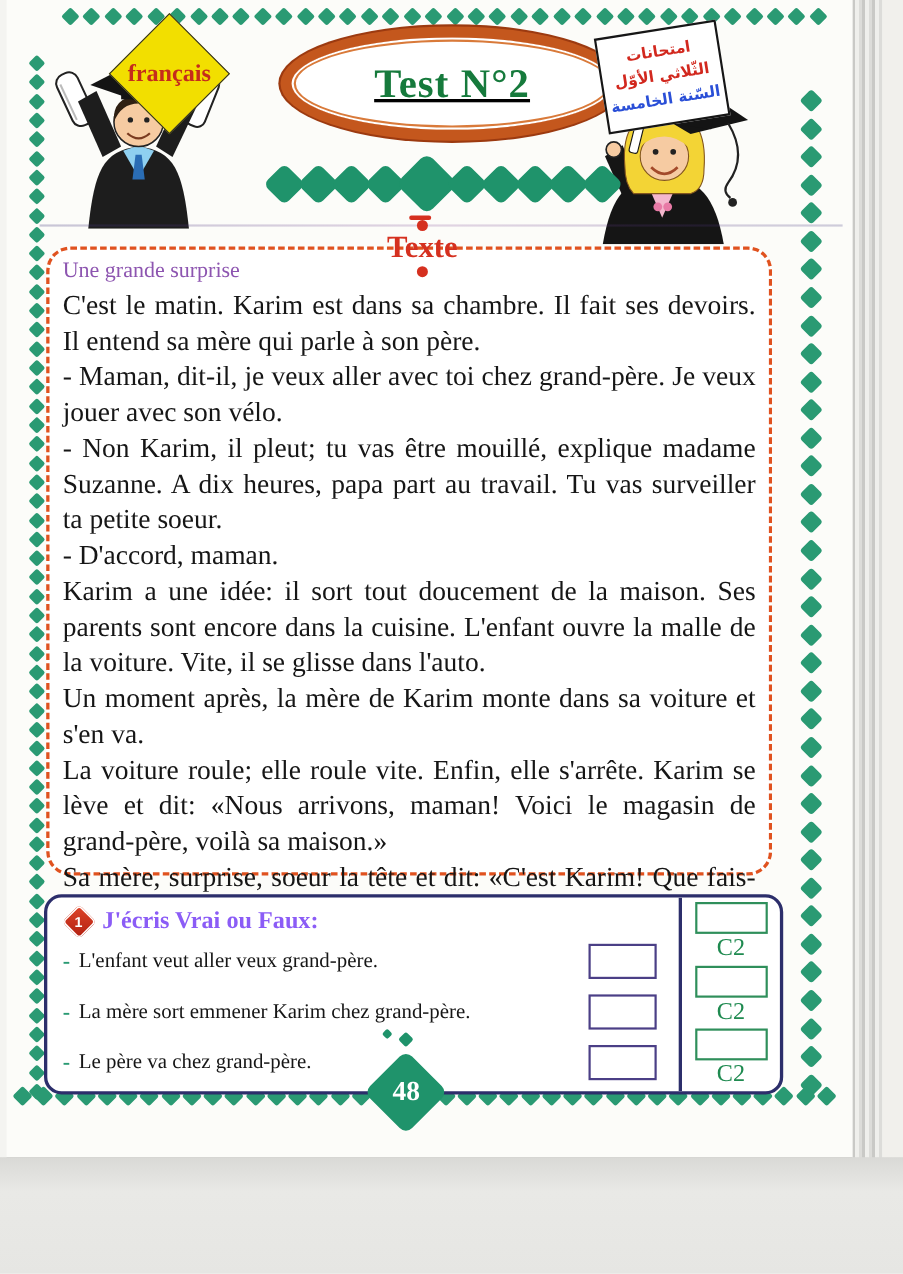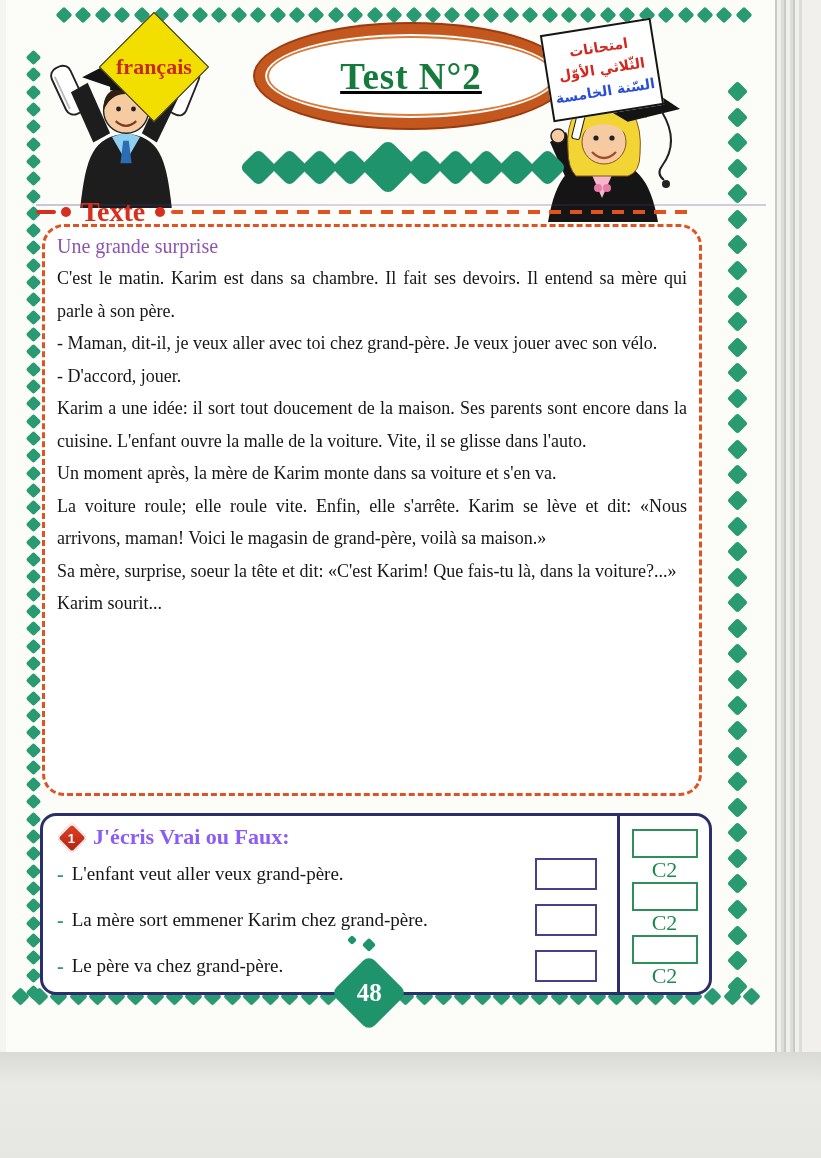--- a/index.html
+++ b/index.html
@@ -46,47 +46,47 @@
     font-family:"DejaVu Sans",sans-serif;font-weight:bold;font-size:14px;line-height:1.55;}
   .ar-red{color:#d2281e;}
   .ar-blue{color:#2a4fd7;}
   .sign-stick{position:absolute;left:569px;top:104px;width:7px;height:34px;background:#fff;
     border:1.8px solid #161616;border-radius:3px;transform:rotate(14deg);z-index:5;}
   #header-diamonds{position:absolute;left:239px;top:144px;width:316px;height:46px;
     display:flex;align-items:center;justify-content:space-between;}
   .hd{width:27px;height:27px;background:#1f936b;transform:rotate(45deg);border-radius:6px;flex:none;}
   .hd-big{width:40px;height:40px;border-radius:8px;}
   
-  .texte-row{position:absolute;left:30px;top:196px;width:668px;display:flex;align-items:center;z-index:3;}
+  .texte-row{position:absolute;left:44px;top:196px;width:668px;display:flex;align-items:center;z-index:3;flex-direction:column;}
   .lead-dash{width:20px;height:4px;background:#d5301f;border-radius:3px;margin-right:5px;}
   .t-dot{width:10px;height:10px;border-radius:50%;background:#d5301f;flex:none;}
   .texte-label{color:#d5301f;font-weight:bold;font-size:28px;margin:0 10px;}
   .dash-line{flex:1;height:4px;margin:0 14px 0 6px;border-radius:2px;
     background:repeating-linear-gradient(90deg,#e0521f 0 12px,transparent 12px 21px);}
   .story-box{position:absolute;left:36px;top:224px;width:660px;height:572px;background:#fff;
     border:3px dashed #e0521f;border-radius:22px;padding:6px 12px 0 12px;box-sizing:border-box;}
   .story-title{color:#8d55b0;font-size:20px;margin:2px 0 4px 0;}
-  .story p{margin:0;font-size:18px;line-height:32.5px;color:#161616;text-align:justify;font-family:Liberation Serif, serif;}
+  .story p{margin:0;font-size:25px;line-height:32.5px;color:#161616;text-align:justify;font-family:Liberation Serif, serif;}
   
   .vf-box{position:absolute;left:34px;top:813px;width:672px;height:182px;box-sizing:border-box;
     border:3.5px solid #2c2e6b;border-radius:16px;background:#fff;display:flex;overflow:hidden;}
   .vf-main{flex:1;padding:8px 0 0 14px;}
   .vf-heading{display:flex;align-items:center;margin-bottom:8px;}
   .num-diamond{width:22px;height:22px;background:linear-gradient(135deg,#e0452a,#b01f10);
     transform:rotate(45deg);border-radius:4px;display:flex;align-items:center;justify-content:center;
     margin:2px 10px 0 4px;flex:none;box-shadow:0 0 0 1.5px #fff inset;}
   .num-diamond .num{transform:rotate(-45deg);color:#fff;font-weight:bold;font-size:13px;font-family:"Liberation Sans",sans-serif;}
   .vf-title{color:#8b5cf6;font-weight:bold;font-size:22px;}
   .vf-row{display:flex;align-items:center;margin-bottom:14px;}
   .vf-dash{color:#2a9a73;font-weight:bold;font-size:20px;margin-right:8px;}
   .vf-text{font-size:19px;color:#161616;}
   .vf-answer{margin-left:auto;margin-right:20px;width:58px;height:28px;background:#fff;
     border:2.5px solid #4b3f86;flex:none;}
   .c2-col{width:92px;border-left:3.5px solid #2c2e6b;display:flex;flex-direction:column;
-    justify-content:flex-end;align-items:center;padding:4px 0;box-sizing:border-box;}
+    justify-content:space-between;align-items:center;padding:4px 0;box-sizing:border-box;}
   .c2-cell{display:flex;flex-direction:column;align-items:center;}
   .c2-box{width:62px;height:25px;border:2px solid #2f8f5b;background:#fff;}
   .c2-label{color:#1f8a50;font-size:22px;line-height:24px;}
   
   .page-diamond{position:absolute;left:336px;top:966px;width:54px;height:54px;background:#1f936b;
     transform:rotate(45deg);border-radius:8px;z-index:6;display:flex;align-items:center;justify-content:center;}
   .pd-num{transform:rotate(-45deg);color:#fff;font-weight:bold;font-size:25px;}
   .pd-mini{position:absolute;background:#1f936b;transform:rotate(0deg);border-radius:2px;}
   .pd-m1{width:10px;height:10px;left:-12px;top:-12px;}
   .pd-m2{width:7px;height:7px;left:-26px;top:-2px;}
@@ -353,22 +353,23 @@
   </div>
 
   <div class="story-box">
     <div class="story-title">Une grande surprise</div>
     <div class="story">
 
         <p>C'est le matin. Karim est dans sa chambre. Il fait ses devoirs. Il entend sa mère qui parle à son père.</p>
 
         <p>- Maman, dit-il, je veux aller avec toi chez grand-père. Je veux jouer avec son vélo.</p>
 
-
-        <p>- D'accord, jouer.</p>
+        <p>- Non Karim, il pleut; tu vas être mouillé, explique madame Suzanne. A dix heures, papa part au travail. Tu vas surveiller ta petite soeur.</p>
+
+        <p>- D'accord, maman.</p>
 
         <p>Karim a une idée: il sort tout doucement de la maison. Ses parents sont encore dans la cuisine. L'enfant ouvre la malle de la voiture. Vite, il se glisse dans l'auto.</p>
 
         <p>Un moment après, la mère de Karim monte dans sa voiture et s'en va.</p>
 
         <p>La voiture roule; elle roule vite. Enfin, elle s'arrête. Karim se lève et dit: «Nous arrivons, maman! Voici le magasin de grand-père, voilà sa maison.»</p>
 
         <p>Sa mère, surprise, soeur la tête et dit: «C'est Karim! Que fais-tu là, dans la voiture?...»</p>
 
         <p>Karim sourit...</p>

